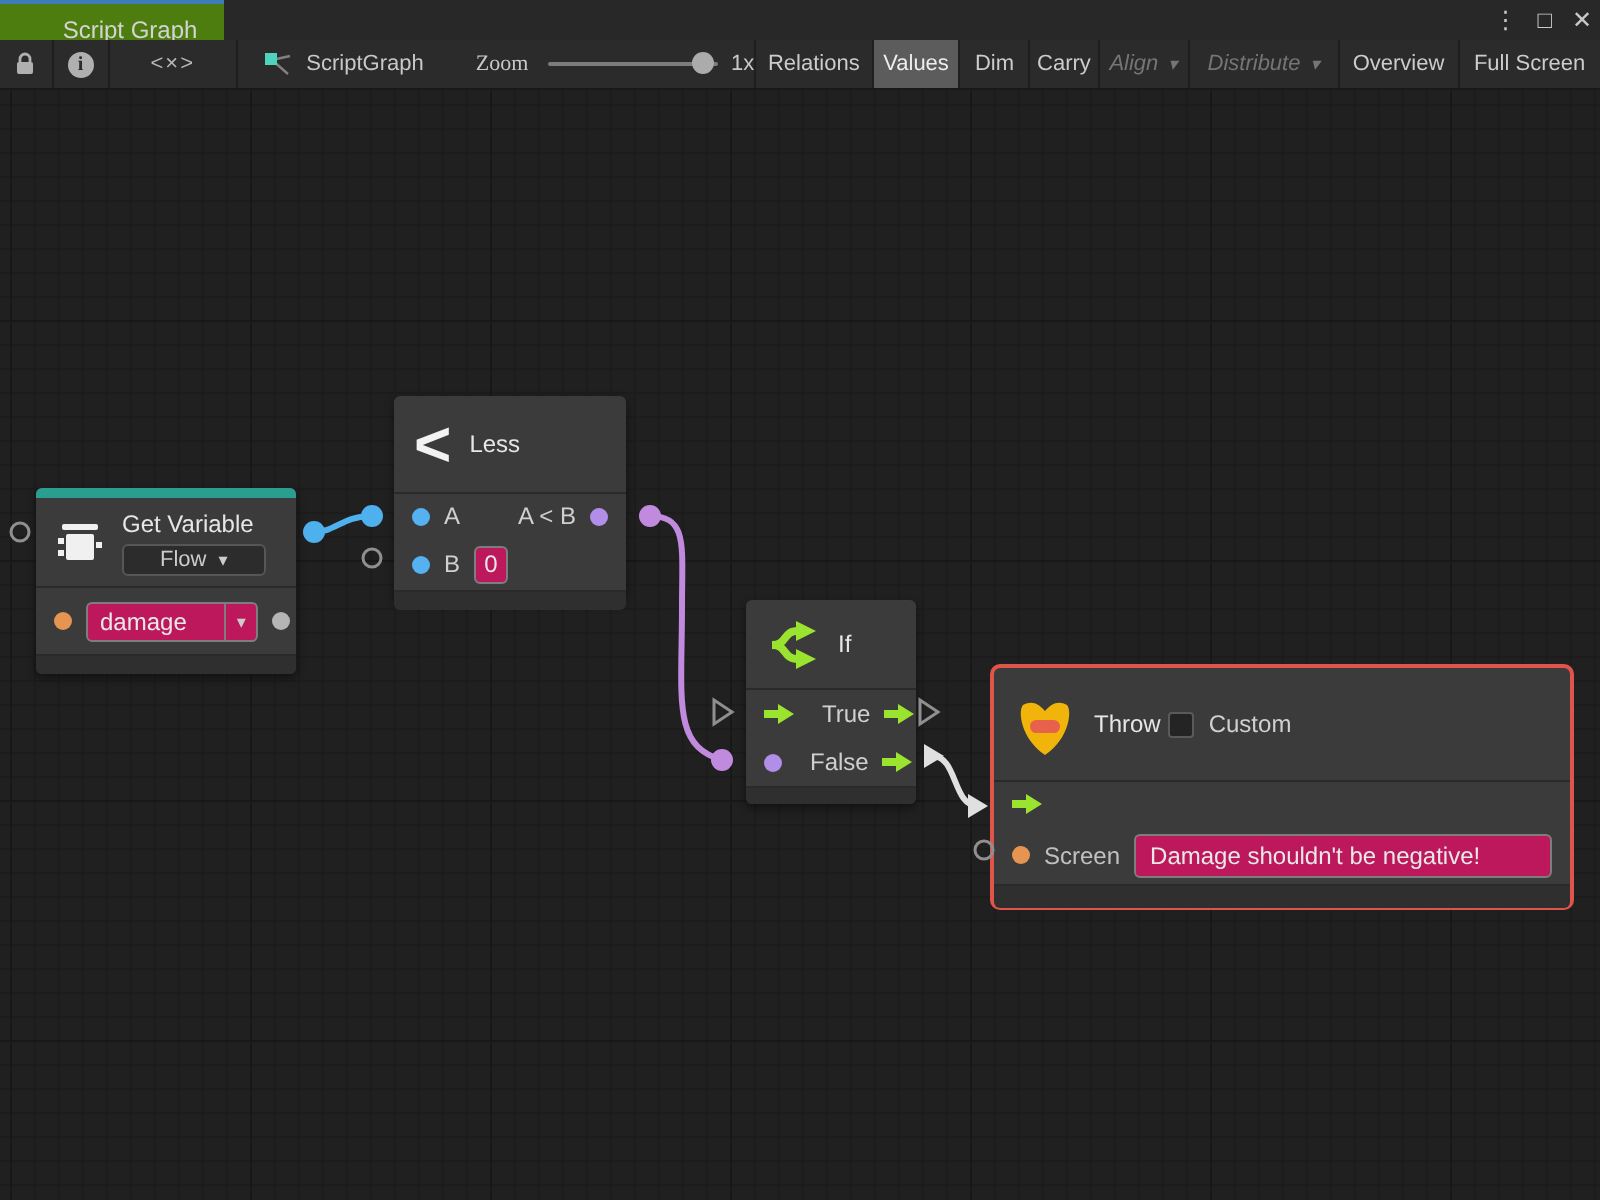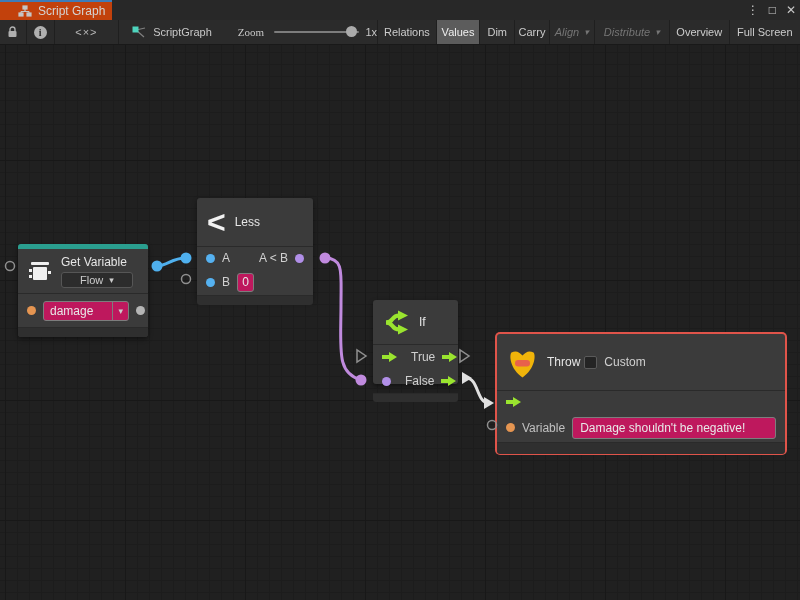--- a/index.html
+++ b/index.html
@@ -1,23 +1,23 @@
 <!DOCTYPE html>
 <html><head>
 <meta charset="utf-8">
 <style>
   * { margin:0; padding:0; box-sizing:border-box; }
   html,body { width:800px; height:600px; overflow:hidden; background:#202020;
     font-family:"Liberation Sans", sans-serif; -webkit-font-smoothing:antialiased; }
 
   
   #titlebar { position:absolute; left:0; top:0; width:800px; height:20px; background:#282828; }
-  #tab { position:absolute; left:0; top:0; width:112px; height:20px; background:#c2410c;
+  #tab { position:absolute; left:0; top:0; width:112px; height:20px; background:#4d7c0f;
     border-top:2px solid #3e7cb8; display:flex; align-items:center; gap:6px; padding-left:18px;
-    color:#d4d4d4; font-size:12px; }
+    color:#d4d4d4; font-size:12px;flex-direction:column; }
   #win-controls { position:absolute; right:4px; top:0; height:20px; display:flex; align-items:center; gap:10px;
     color:#c8c8c8; font-size:12px; }
   #win-controls span { cursor:default; }
 
   
   #toolbar { position:absolute; left:0; top:20px; width:800px; height:25px; background:#2b2b2b;
     border-bottom:1px solid #191919; display:flex; align-items:stretch; color:#c8c8c8; font-size:11px; }
   .tb-seg { display:flex; align-items:center; justify-content:center; border-right:1px solid #1f1f1f; }
   .tb-btn { display:flex; align-items:center; justify-content:center; border-left:1px solid #1f1f1f; color:#cccccc; }
   .tb-btn.active { background:#5c5c5c; color:#eeeeee; }
@@ -181,21 +181,21 @@
         <span class="dot" style="background:#55b1f0;"></span>
         <span class="plabel">B</span>
         <span class="field" style="height:19px;min-width:17px;justify-content:center;padding:0 4px;">
           <span>0</span>
         </span>
       </div>
     </div>
     <div class="node-footer" style="height:10px;"></div>
   </div>
 
-  <div class="node" style="left:373px;top:255px;width:85px;height:84px;">
+  <div class="node" style="left:373px;top:255px;width:85px;height:102px;">
     <div class="node-header" style="height:44px;">
       <svg width="27" height="27" viewBox="0 0 27 27">
         <path d="M3 13.5 C11 13.5 8 6.5 16 6.5" fill="none" stroke="#9ae42f" stroke-width="4"></path>
         <path d="M3 13.5 C11 13.5 8 20.5 16 20.5" fill="none" stroke="#9ae42f" stroke-width="4"></path>
         <polygon points="15,1.5 25,6.5 15,11.5" fill="#9ae42f"></polygon>
         <polygon points="15,15.5 25,20.5 15,25.5" fill="#9ae42f"></polygon>
       </svg>
       <span class="node-title">If</span>
     </div>
     <div class="node-body">
@@ -236,21 +236,21 @@
       </div>
     </div>
     <div class="node-body">
       <div class="row" style="height:22px;">
         <svg class="arrow-port" width="15" height="10" viewBox="0 0 15 10">
           <polygon points="0,3 7,3 7,0 15,5 7,10 7,7 0,7" fill="#9ae42f"></polygon>
           </svg>
       </div>
       <div class="row" style="height:29px;">
         <span class="dot" style="background:#e59551;"></span>
-        <span class="plabel" style="color:#c0c0c0;">Variable</span>
+        <span class="plabel" style="color:#c0c0c0;">Screen</span>
         <span class="field" style="height:22px;flex:1;padding:0 7px;">
           <span>Damage shouldn't be negative!</span>
         </span>
       </div>
     </div>
     <div class="node-footer" style="height:12px;"></div>
   </div>
 
   <svg id="wires" xmlns="http://www.w3.org/2000/svg">
 

